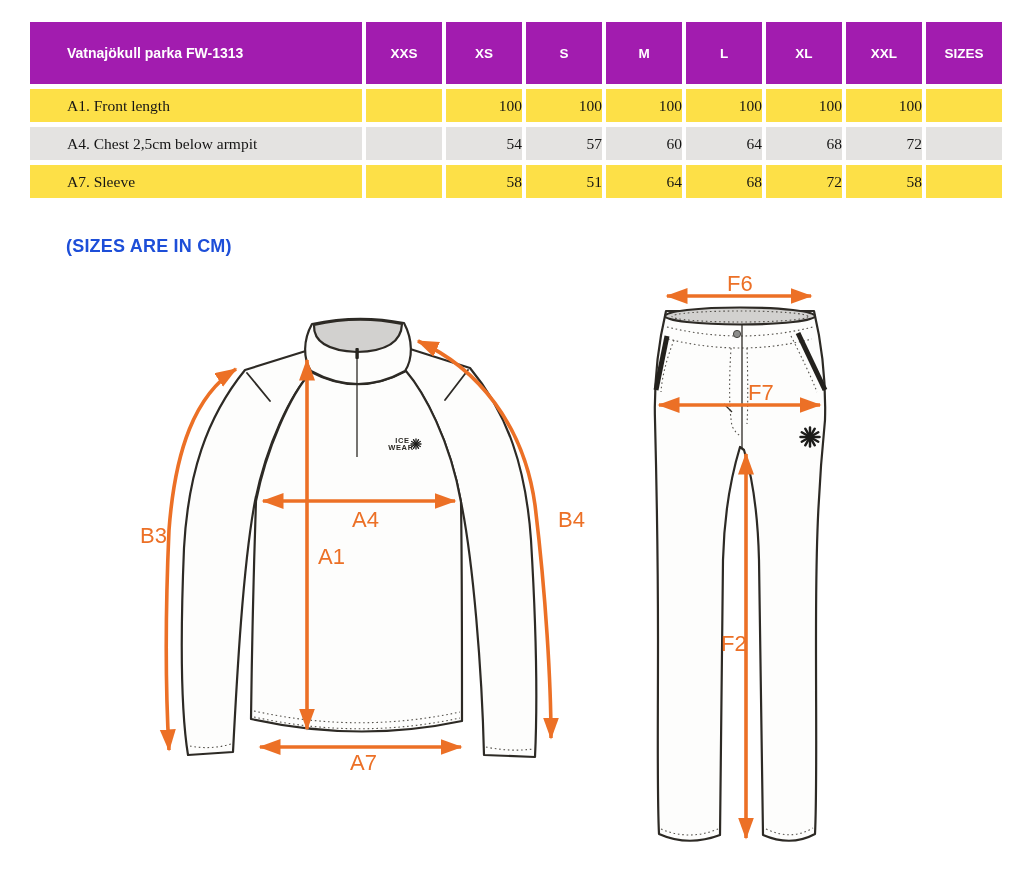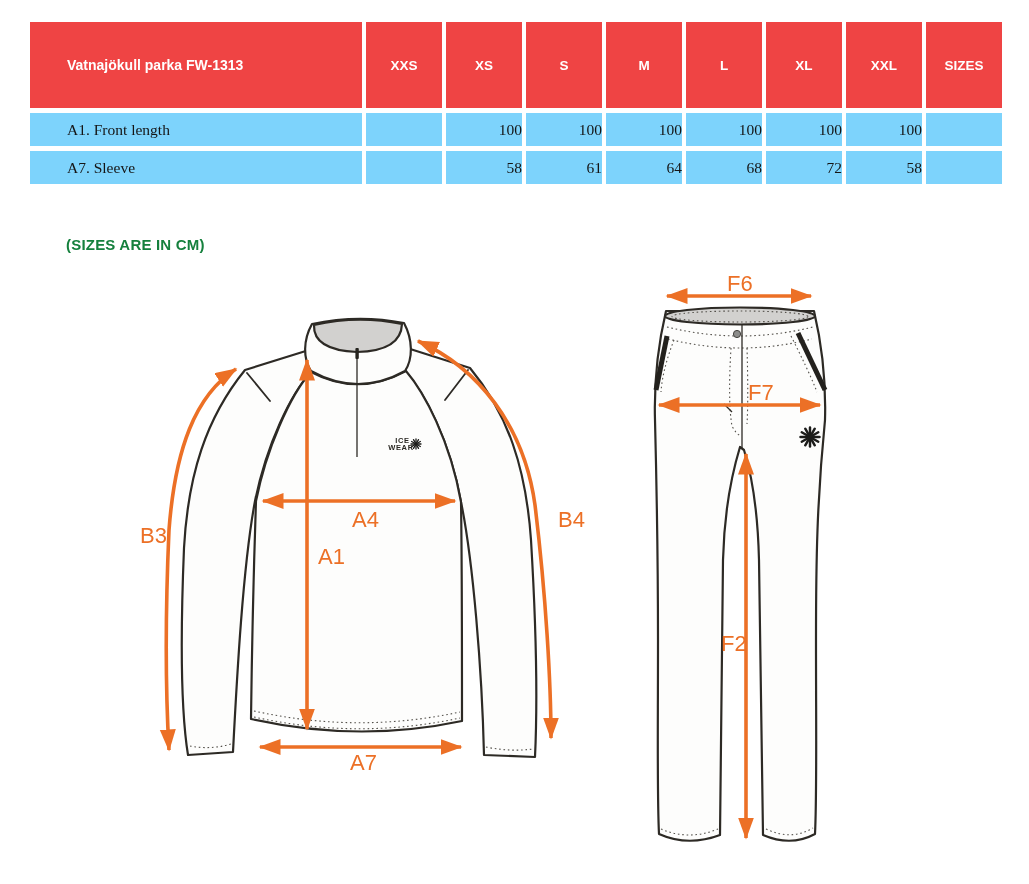--- a/index.html
+++ b/index.html
@@ -1,32 +1,32 @@
 <!DOCTYPE html>
 <html><head>
 <meta charset="utf-8">
 <style>
   html,body{margin:0;padding:0;background:#ffffff;}
   .page{position:relative;width:1029px;height:884px;background:#ffffff;overflow:hidden;
         font-family:"Liberation Sans",sans-serif;}
   
   .size-table{position:absolute;left:26px;top:17px;width:980px;
               border-collapse:separate;border-spacing:4px 5px;table-layout:fixed;}
-  .size-table th{background:#ef4444;color:#ffffff;font-family:"Liberation Sans",sans-serif;
-                 font-weight:bold;font-size:13.5px;height:62px;text-align:center;padding:12px;}
+  .size-table th{background:#a21caf;color:#ffffff;font-family:"Liberation Sans",sans-serif;
+                 font-weight:bold;font-size:13.5px;height:62px;text-align:center;padding:0;}
   .size-table th.title{text-align:left;padding-left:37px;font-size:14px;}
   .size-table td{height:33px;text-align:right;padding:0;
                  font-family:"Liberation Serif",serif;font-size:15.5px;color:#151515;}
   .size-table td.lbl{text-align:left;padding-left:37px;}
-  .size-table tr.dark td{background:#7dd3fc;}
+  .size-table tr.dark td{background:#fde047;}
   .size-table tr.light td{background:#e4e3e1;}
   .c-label{width:332px;}
   .c-size{width:76px;}
   
-  .note{position:absolute;left:66px;top:236px;color:#15803d;font-size:15px;
+  .note{position:absolute;left:66px;top:236px;color:#1d4ed8;font-size:18px;
         font-weight:bold;letter-spacing:.2px;}
   
   .fig{position:absolute;left:0;top:0;}
   .ln{stroke:#2d2a25;stroke-width:2.2;fill:#fdfdfc;stroke-linejoin:round;stroke-linecap:round;}
   .seam{stroke:#2d2a25;stroke-width:1.8;fill:none;stroke-linecap:round;}
   .thin{stroke:#2d2a25;stroke-width:1.3;fill:none;}
   .dot{stroke:#55524c;stroke-width:1.1;fill:none;stroke-dasharray:1.6 2.8;}
   .arrow{stroke:#ec7026;stroke-width:3.6;fill:none;}
   .mlabel{font-family:"Liberation Sans",sans-serif;font-size:22px;fill:#ec7026;}
   .logo{font-family:"Liberation Sans",sans-serif;font-size:7.5px;font-weight:bold;
@@ -67,25 +67,36 @@
         <td class="lbl">A1. Front length</td>
         <td></td>
         <td>100</td>
         <td>100</td>
         <td>100</td>
         <td>100</td>
         <td>100</td>
         <td>100</td>
         <td></td>
       </tr>
+      <tr class="light">
+        <td class="lbl">A4. Chest 2,5cm below armpit</td>
+        <td></td>
+        <td>54</td>
+        <td>57</td>
+        <td>60</td>
+        <td>64</td>
+        <td>68</td>
+        <td>72</td>
+        <td></td>
+      </tr>
       <tr class="dark">
         <td class="lbl">A7. Sleeve</td>
         <td></td>
         <td>58</td>
-        <td>61</td>
+        <td>51</td>
         <td>64</td>
         <td>68</td>
         <td>72</td>
         <td>58</td>
         <td></td>
       </tr>
     </tbody>
   </table>
 
   <div class="note">(SIZES ARE IN CM)</div>

